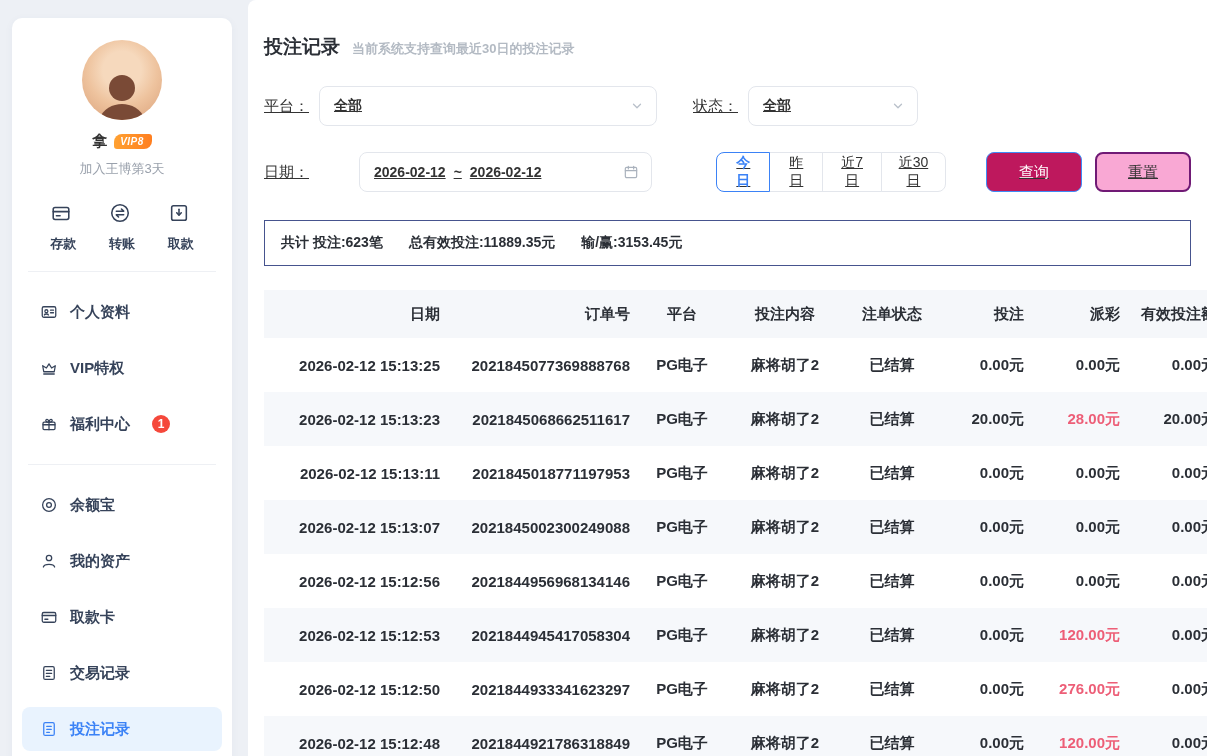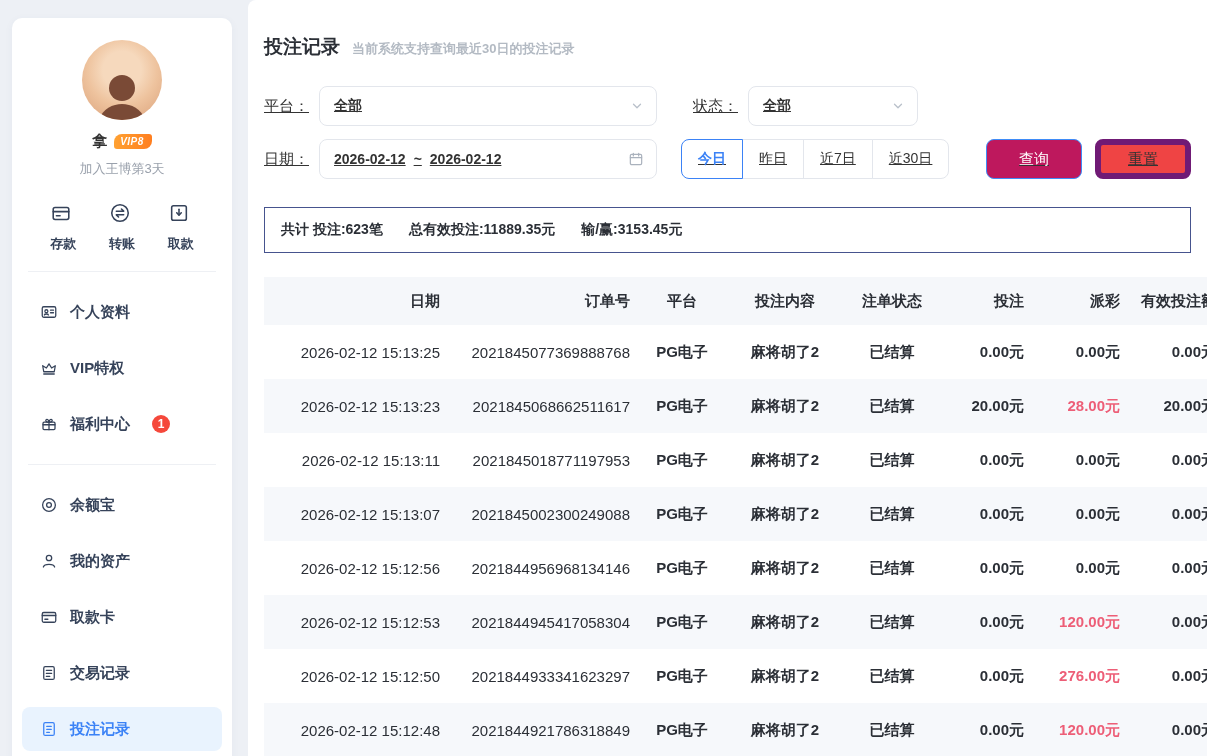--- a/index.html
+++ b/index.html
@@ -98,21 +98,21 @@
   .range-btn:first-child { border-radius: 8px 0 0 8px; margin-left: 0; }
   .range-btn:last-child { border-radius: 0 8px 8px 0; }
   .range-btn.active { color: #3b82f6; border-color: #3b82f6; z-index: 2; font-weight: 600; }
 
   .filter-actions { margin-left: auto; display: flex; gap: 13px; }
   .btn {
     height: 40px; width: 96px; border-radius: 8px; font-size: 15px; cursor: pointer;
     font-family: inherit;
   }
   .btn-primary { background: #be185d; border: 1px solid #3f8cf7; color: #fff; }
-  .btn-ghost { background: #ef4444; border: 6px solid #701a75; color: #333; }
+  .btn-ghost { background: #f9a8d4; border: 2px solid #701a75; color: #333; }
 
   .summary-box {
     margin-top: 28px;
     border: 1px solid #46538e; border-radius: 0;
     height: 46px; display: flex; align-items: center; gap: 26px;
     padding: 0 16px; font-size: 14px; font-weight: bold; color: #2b2f36;
   }
 
   .table-wrap { margin-top: 24px; }
   table { width: 100%; border-collapse: collapse; table-layout: fixed; }
@@ -127,21 +127,21 @@
   col.c-cont  { width: 114px; }
   col.c-stat  { width: 100px; }
   col.c-bet   { width: 88px; }
   col.c-pay   { width: 96px; }
   col.c-valid { width: 100px; }
 
   .al-r { text-align: right; }
   .al-c { text-align: center; }
   td.cn { font-weight: 600; }
   td.num { font-weight: 600; }
-  td.plain { font-weight: normal; }
+  td.plain { font-weight: bold; }
   td.red { color: #ed5e77; }
   th:last-child, td:last-child { padding-right: 10px; }
 </style>
 </head>
 <body>
 
 <aside class="sidebar">
   <div class="avatar-wrap">
     <div class="avatar">
       <svg width="64" height="52" viewBox="0 0 64 52">
@@ -299,21 +299,21 @@
     <div class="select-box select-status">
       <span class="select-value">全部</span>
       <span class="chev">
         <svg width="14" height="14" viewBox="0 0 24 24" fill="none" stroke="currentColor" stroke-width="2.2" stroke-linecap="round" stroke-linejoin="round">
             <path d="M6 9l6 6 6-6"></path>
           </svg>
       </span>
     </div>
   </div>
 
-  <div class="filter-row" style="margin-top:13px;">
+  <div class="filter-row" style="gap:40px;">
     <span class="filter-label">日期：</span>
     <div class="date-box">
       <span class="date-text">
         <span>2026-02-12</span>
         <span>~</span>
         <span>2026-02-12</span>
       </span>
       <span class="cal">
         <svg width="16" height="16" viewBox="0 0 24 24" fill="none" stroke="currentColor" stroke-width="1.8" stroke-linecap="round">
           <rect x="3.5" y="5" width="17" height="15.5" rx="2"></rect>

